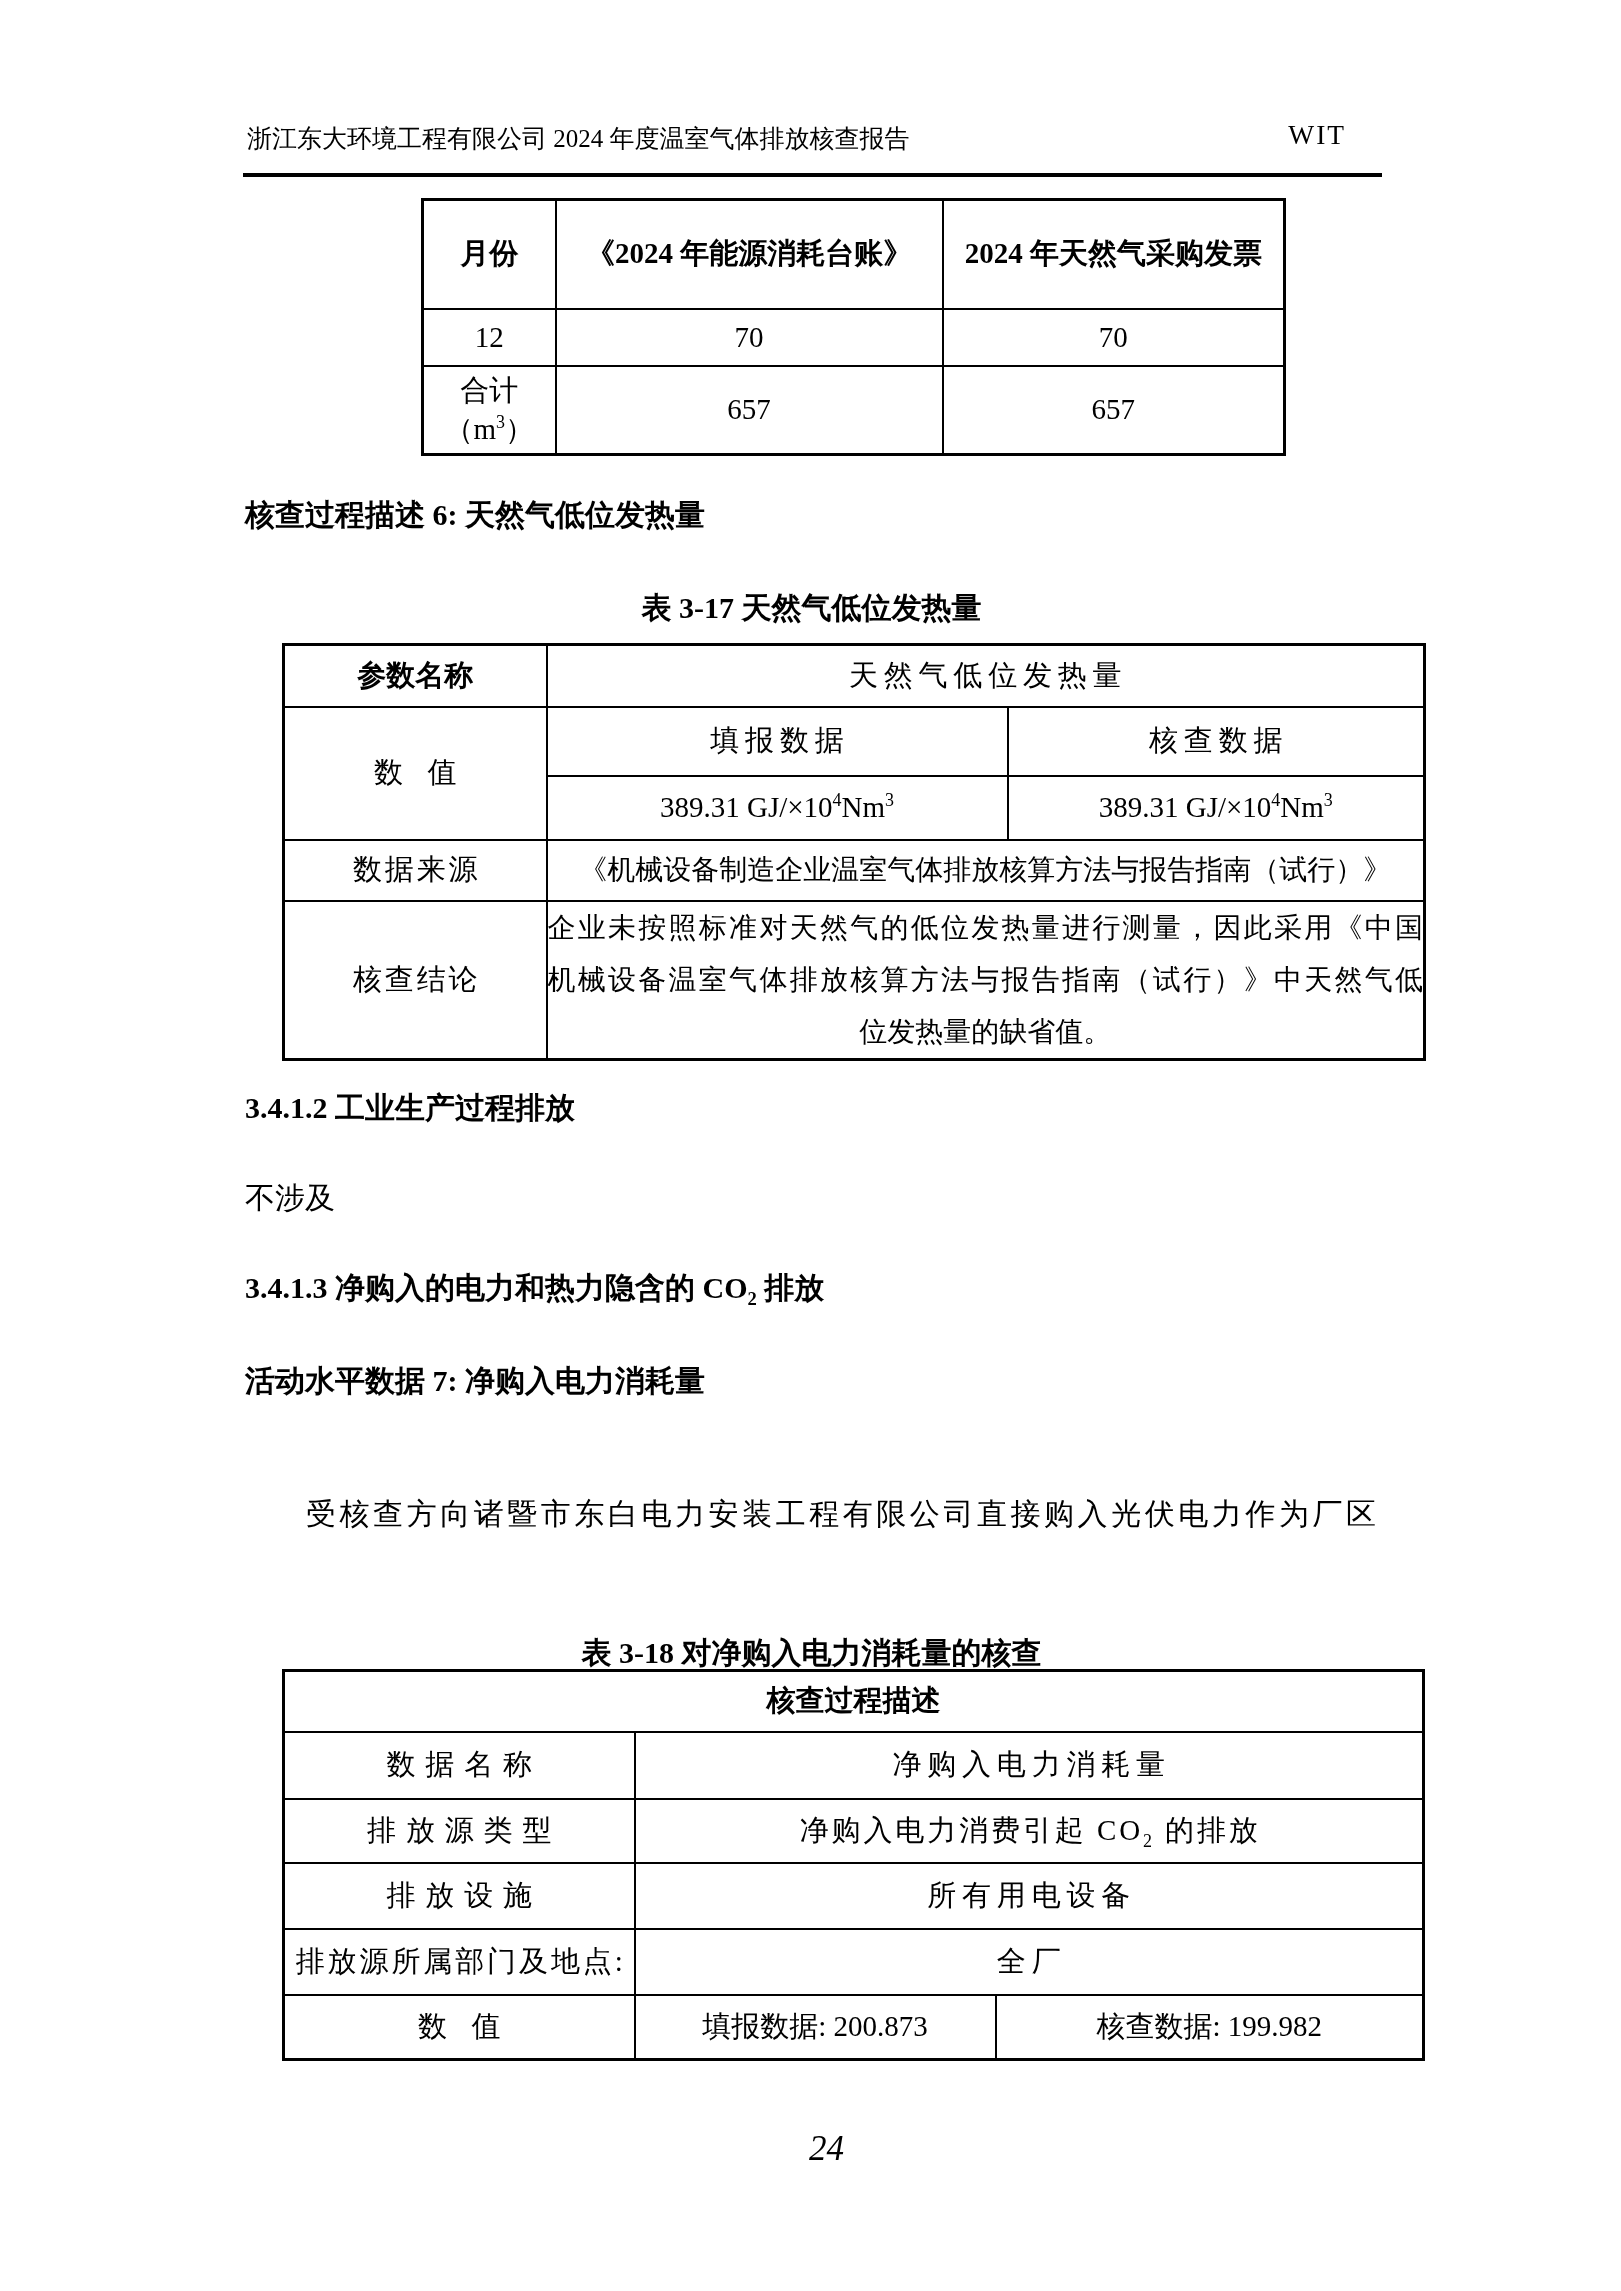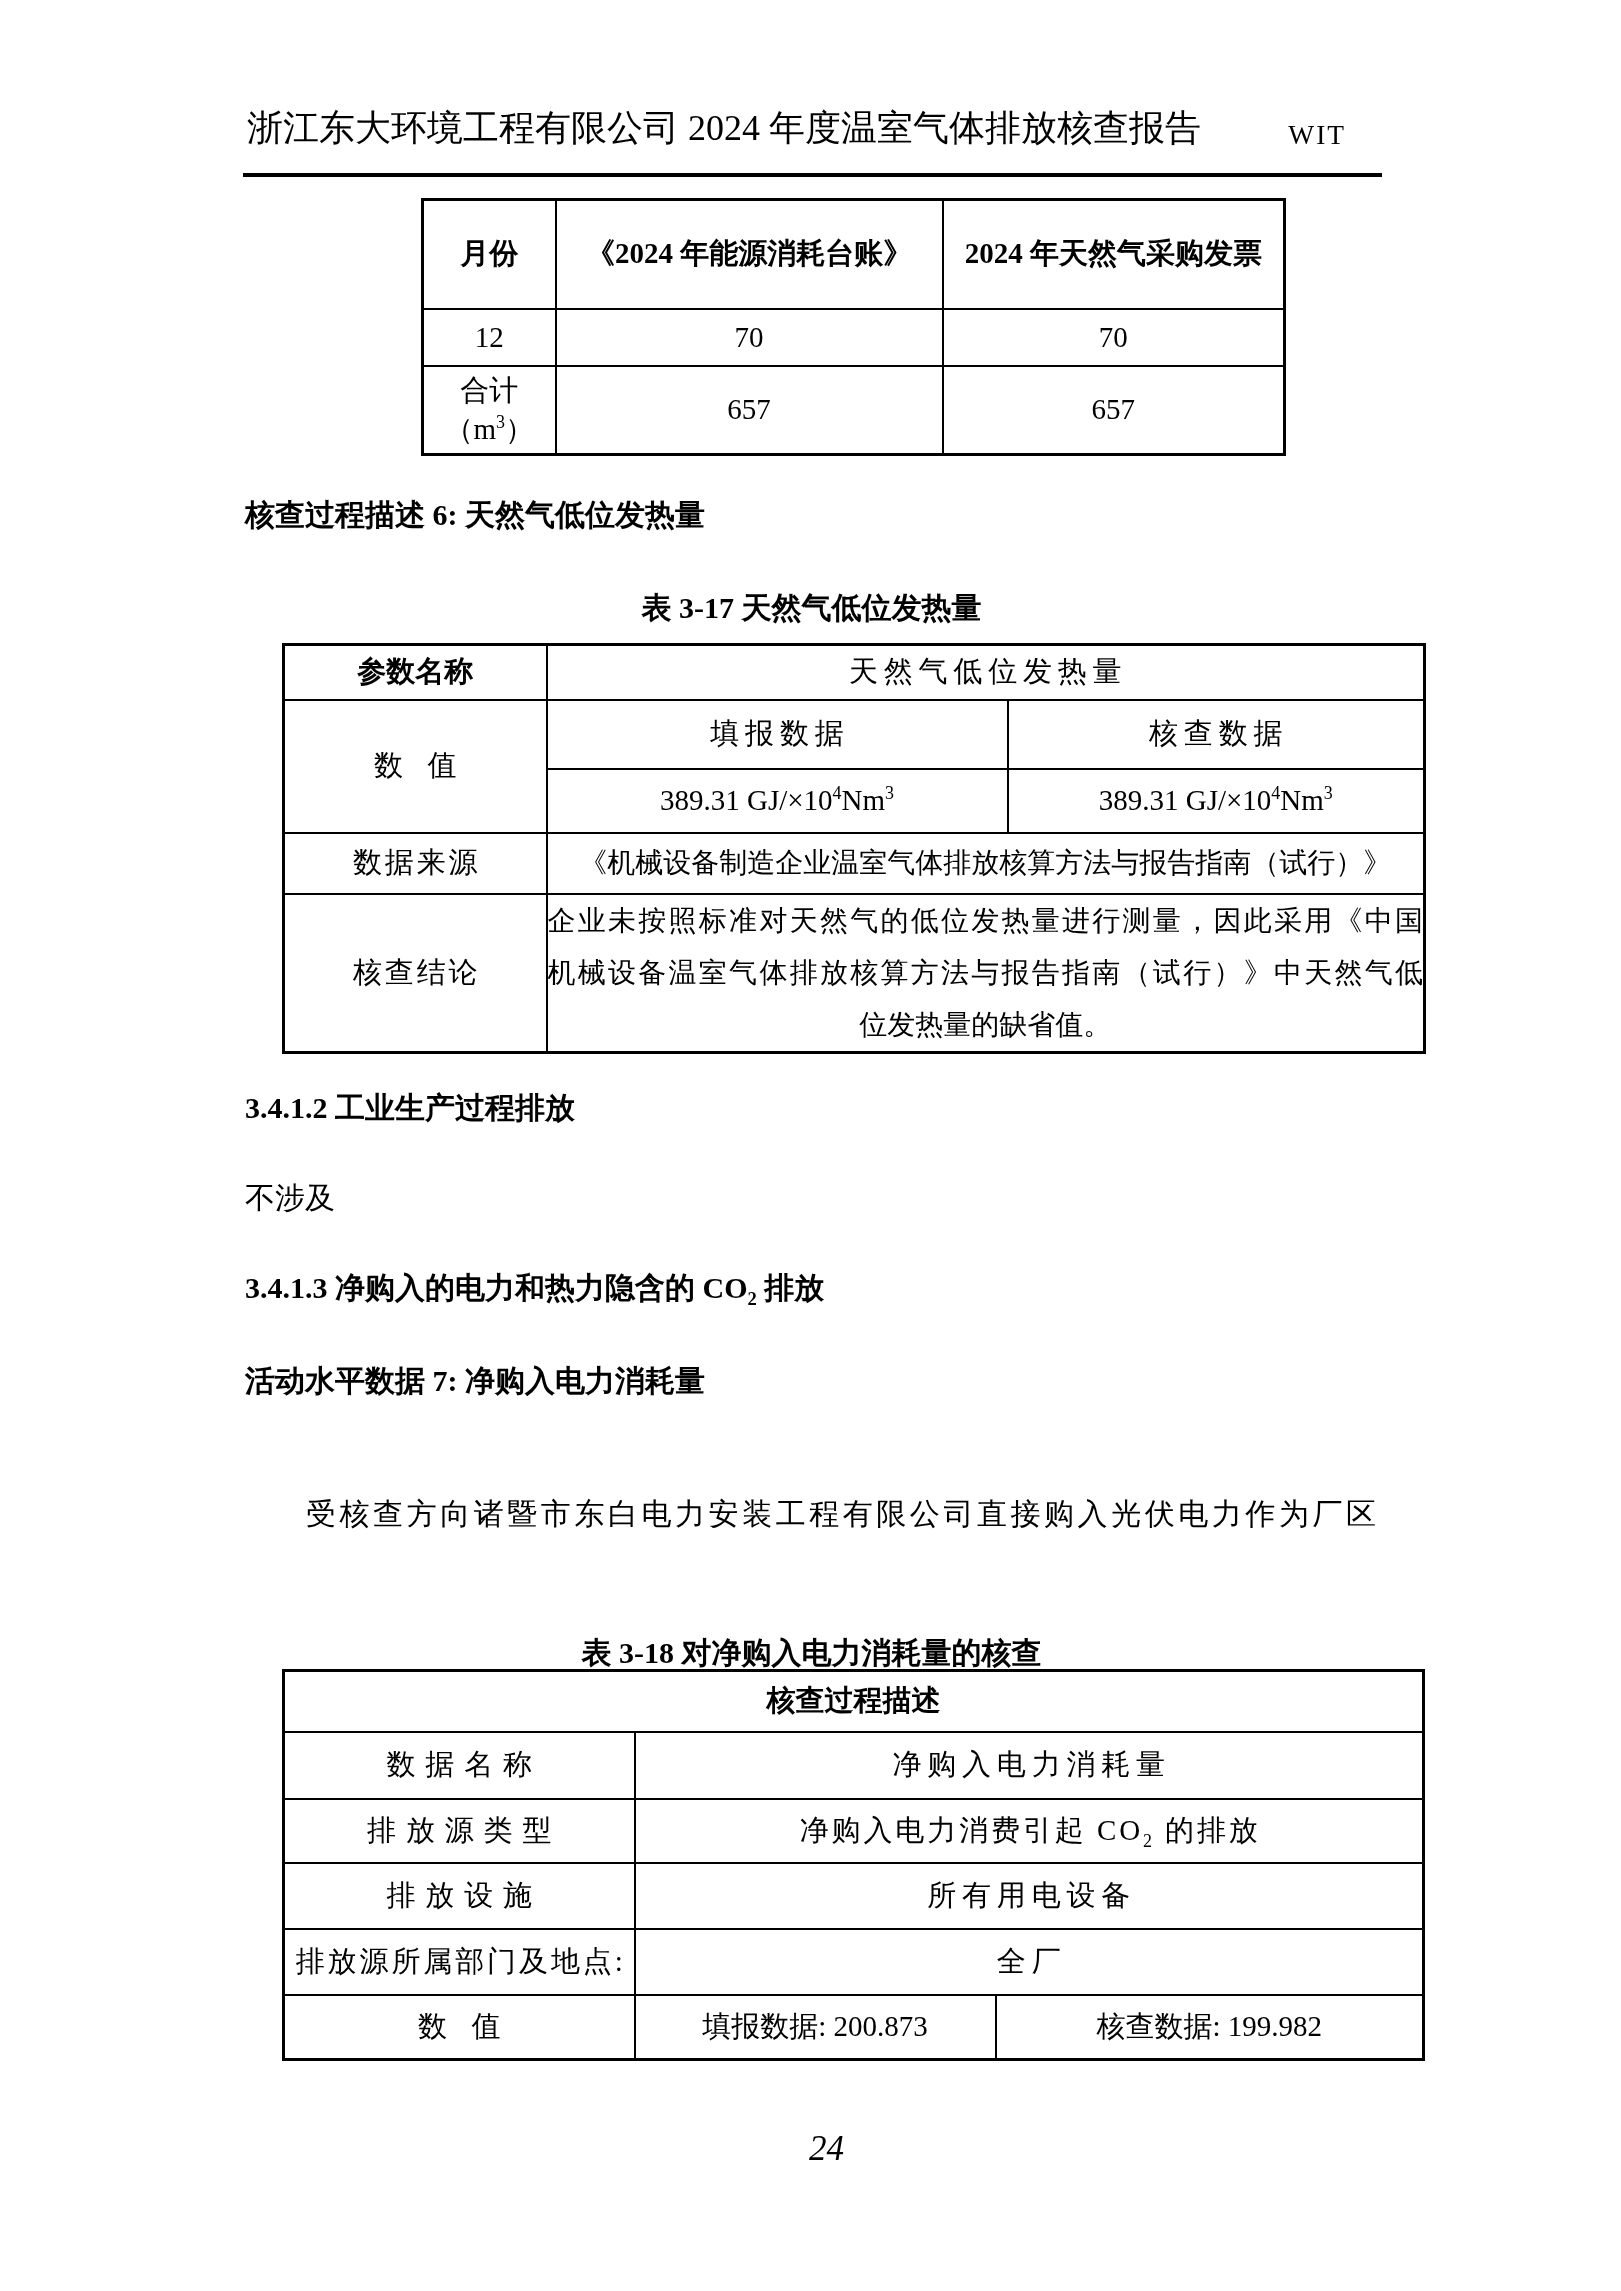--- a/index.html
+++ b/index.html
@@ -6,21 +6,21 @@
   .page{
     position:relative;
     width:1621px;height:2292px;
     margin:0 auto;
     background:#ffffff;
     font-family:"Liberation Serif","DejaVu Serif",serif;
     color:#000;
     overflow:hidden;
   }
   
-  .hdr-title{position:absolute;left:247px;top:104px;font-size:36px;white-space:nowrap;}
+  .hdr-title{position:absolute;left:247px;top:122px;font-size:25px;white-space:nowrap;}
   .hdr-logo{position:absolute;top:120px;right:275px;font-size:27.4px;letter-spacing:2px;}
   .hdr-rule{position:absolute;left:243px;top:173px;width:1139px;height:3.9px;background:#000;}
   
   table.tbl{border-collapse:collapse;table-layout:fixed;position:absolute;font-size:29px;border:3.9px solid #000;margin-left:40px;}
   table.tbl td{border:2.9px solid #000;text-align:center;vertical-align:middle;padding:0;overflow:hidden;}
   .bold{font-weight:bold;}
   
   .ls1{letter-spacing:0.20em;margin-right:-0.20em;}
   .ls2{letter-spacing:0.34em;margin-right:-0.34em;}
   .ls3{letter-spacing:0.85em;margin-right:-0.85em;}
@@ -94,21 +94,21 @@
 
   <div class="caption" id="caption-t17">表 3-17 天然气低位发热量</div>
 
   <table class="tbl" id="t17">
     <colgroup>
         <col style="width:263px">
         <col style="width:461px">
         <col style="width:417px">
       </colgroup>
     <tbody>
-        <tr style="height:55px">
+        <tr style="height:62px">
       <td class="bold">参数名称</td>
       <td colspan="2"><span class="ls1">天然气低位发热量</span></td>
     </tr>
     <tr style="height:69px">
       <td rowspan="2"><span class="ls3">数值</span></td>
       <td><span class="ls1">填报数据</span></td>
       <td><span class="ls1">核查数据</span></td>
     </tr>
     <tr style="height:64px">
       <td><span>389.31 GJ/×10</span><sup>4</sup><span>Nm</span><sup>3</sup></td>

